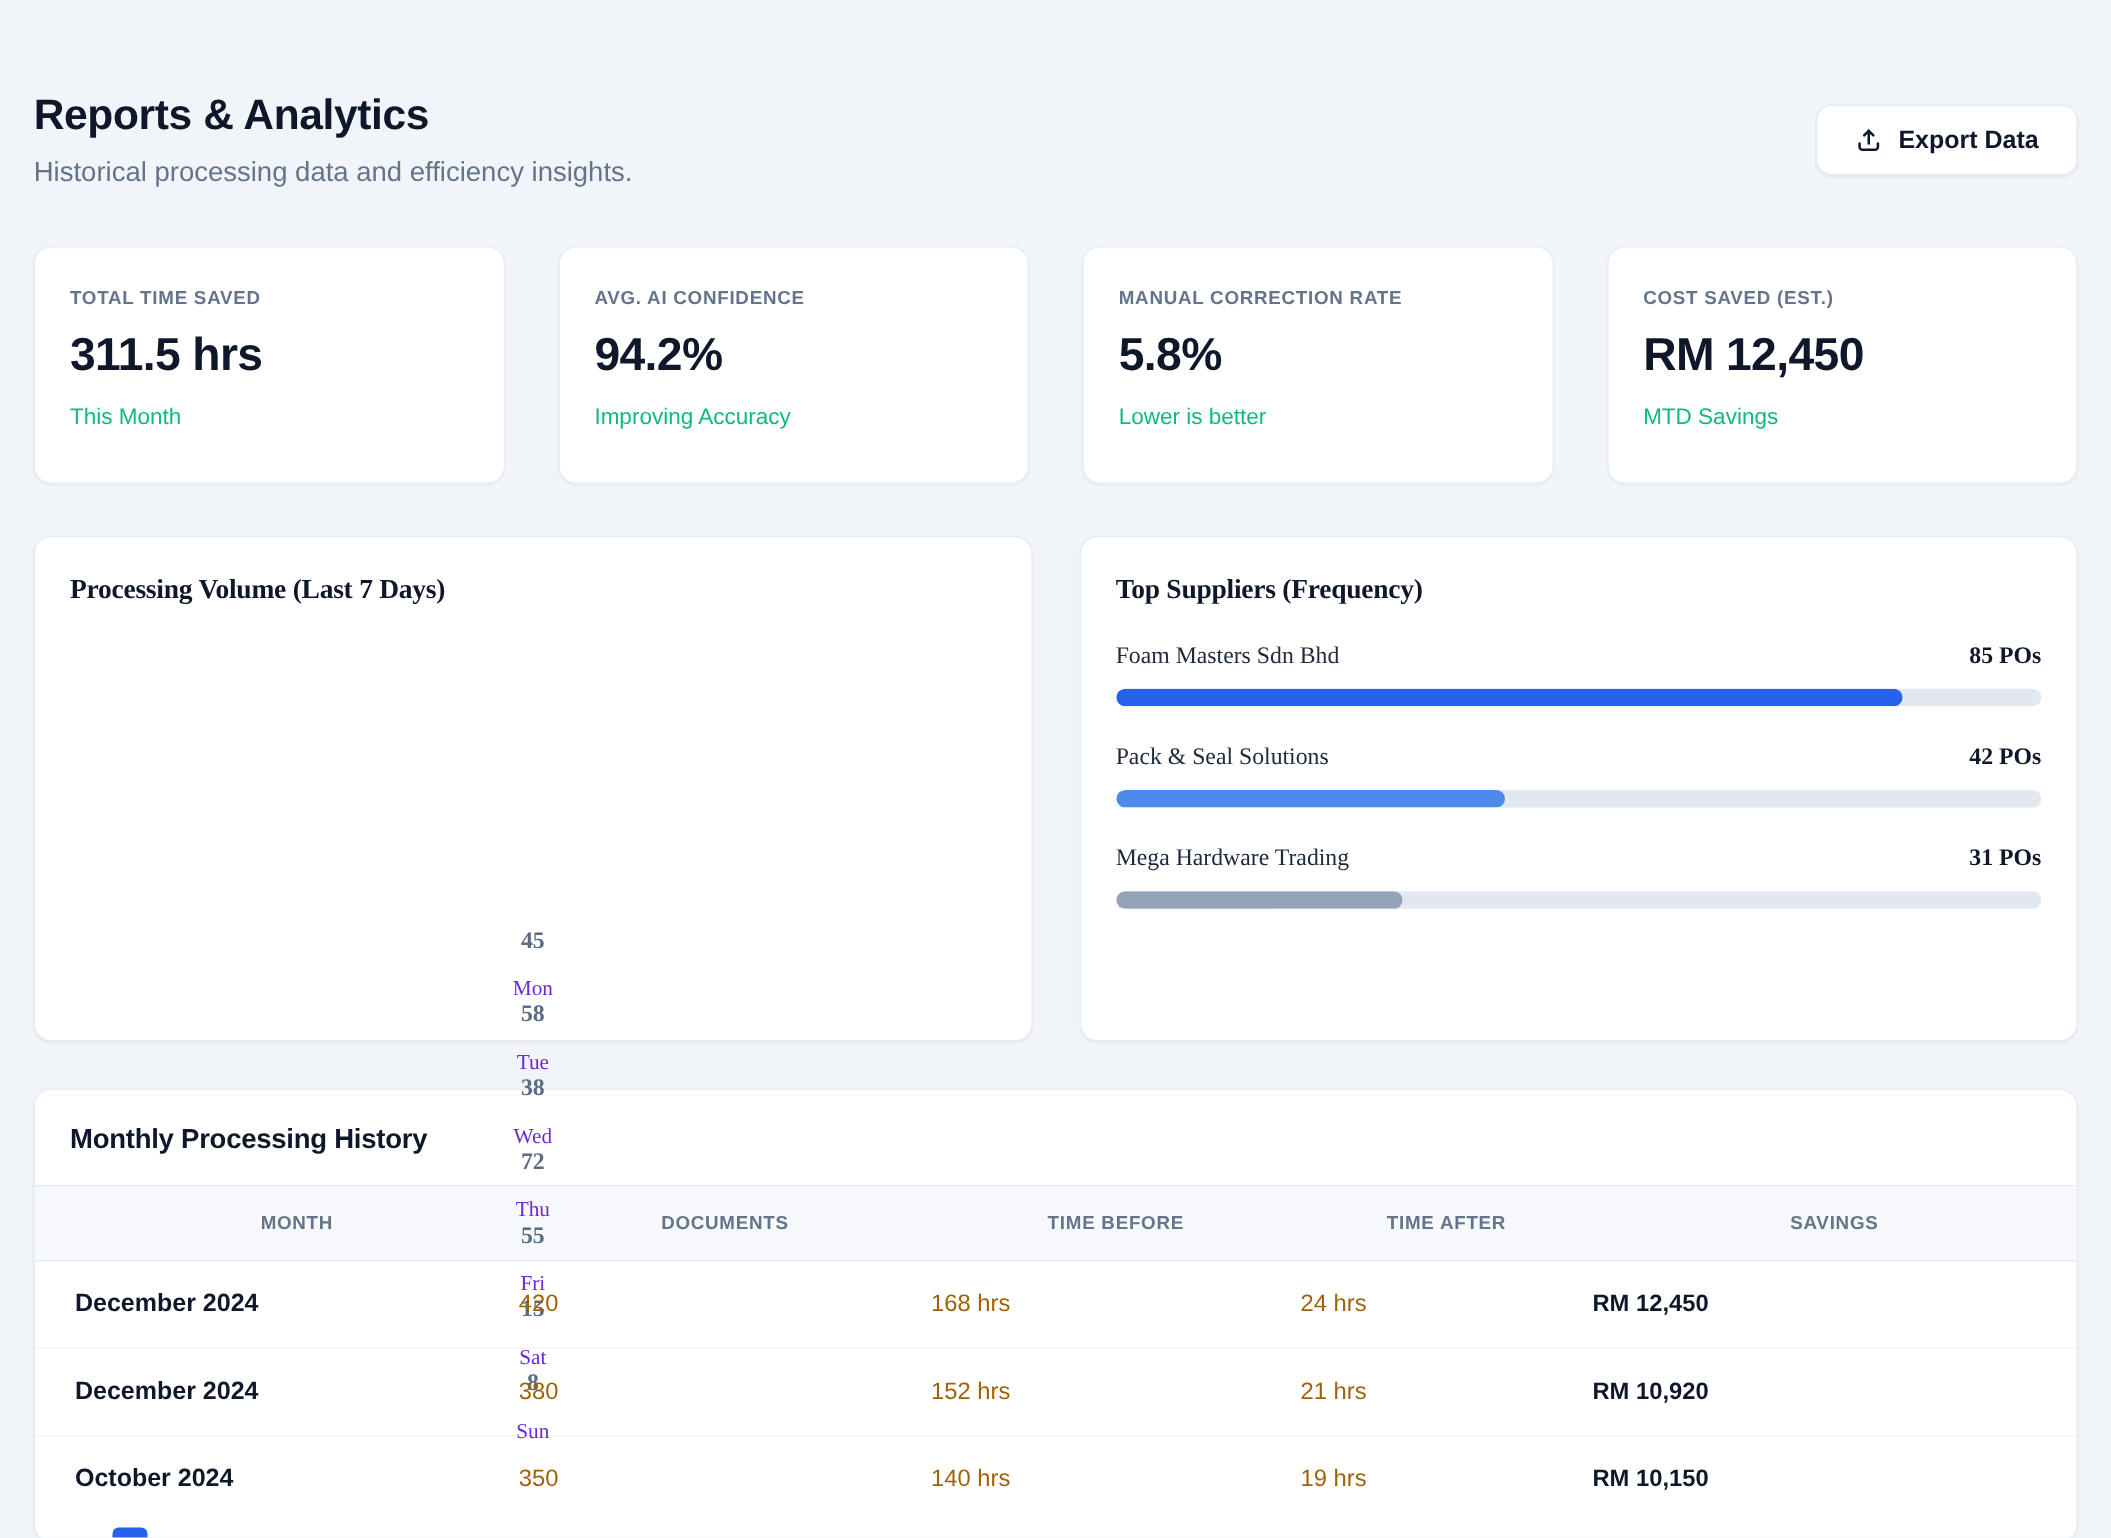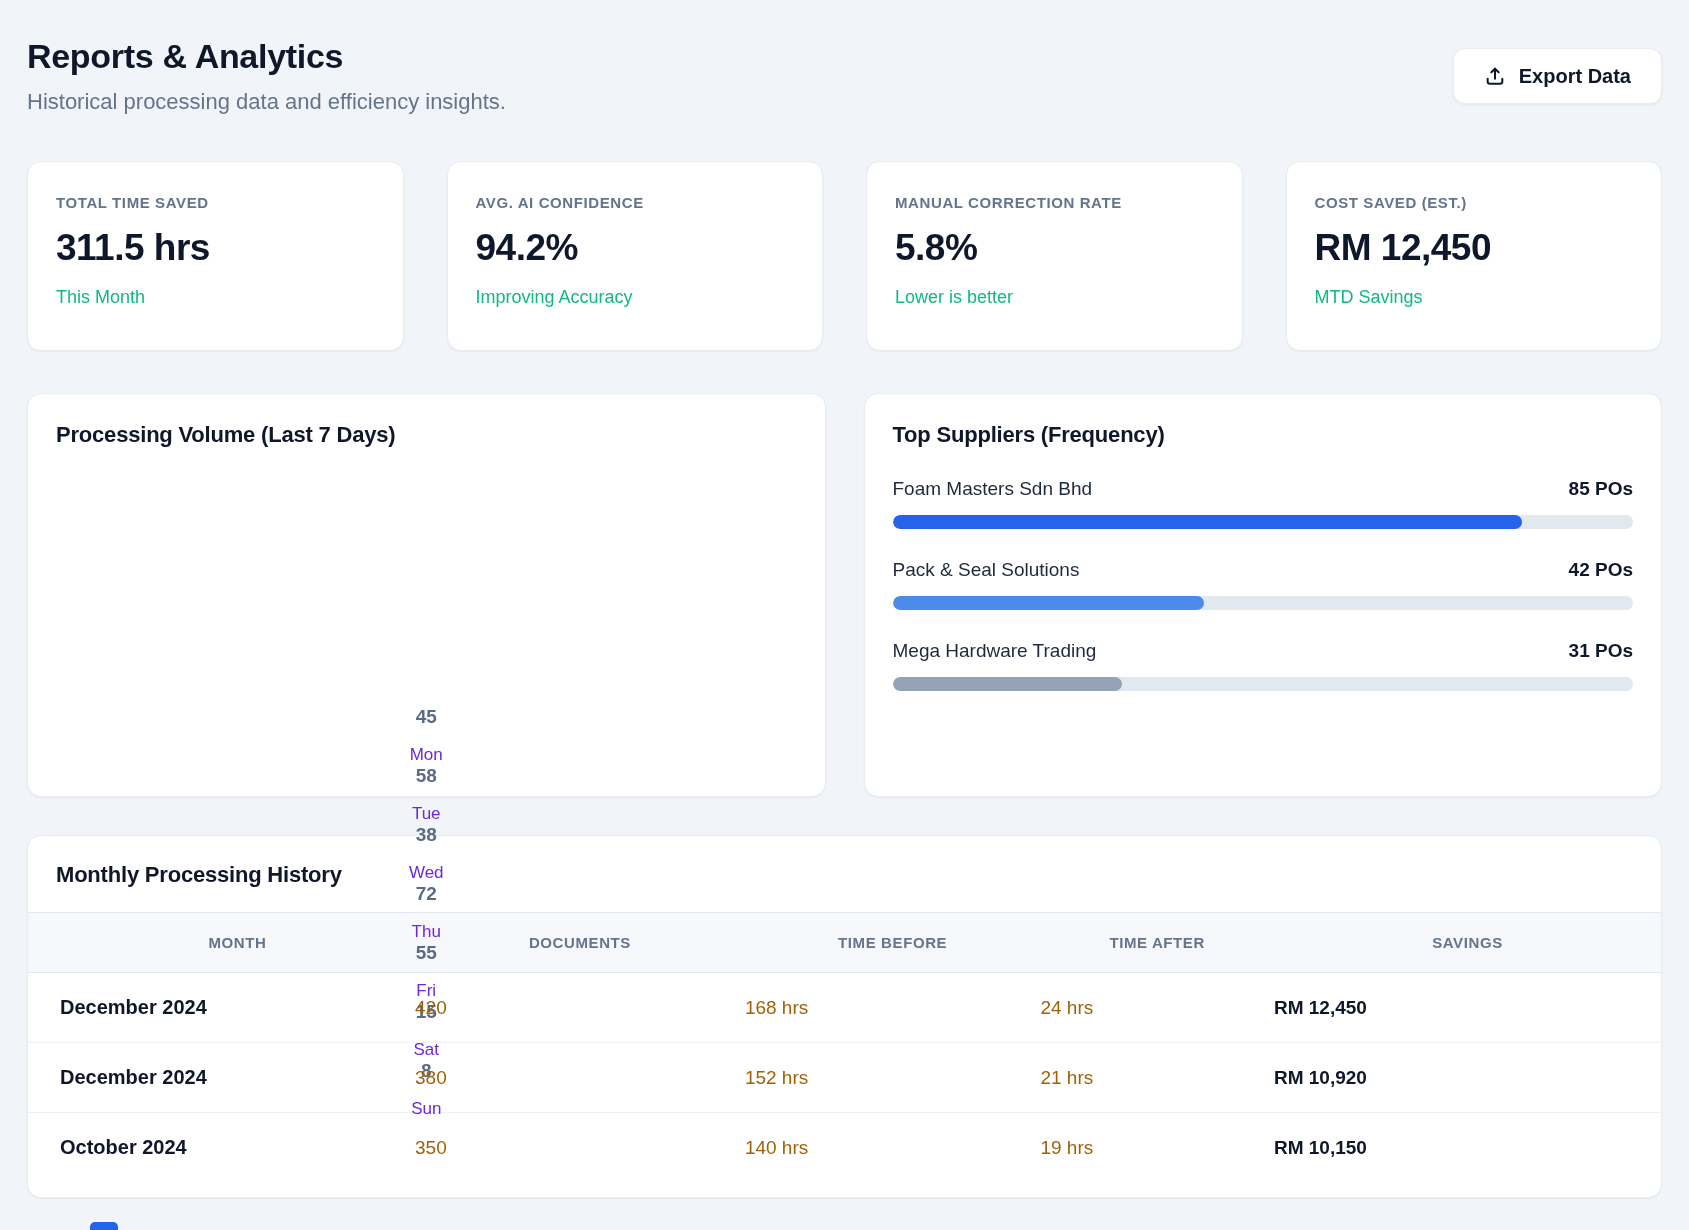--- a/index.html
+++ b/index.html
@@ -4,21 +4,21 @@
 <style>
   * { margin:0; padding:0; box-sizing:border-box; }
   html,body { width:1689px; height:1230px; }
   body {
     font-family:"Liberation Sans","DejaVu Sans",sans-serif;
     background:#f1f5f9;
     color:#0f172a;
     position:relative;
     overflow:hidden;
   }
-  .page { position:absolute; inset:0; padding:35px 27px 0 27px; }
+  .page { position:absolute; inset:0; padding:35px 27px 0 27px;margin-top:36px; }
 
   
   .page-title { font-size:34px; font-weight:700; color:#0f172a; letter-spacing:-.3px; line-height:42px; }
   .page-subtitle { margin-top:12px; font-size:22px; color:#64748b; line-height:26px; }
   .export-btn {
     position:absolute; top:48px; right:27px; height:56px;
     display:flex; align-items:center; gap:13px; padding:0 30px;
     background:#ffffff; border:1px solid #e8edf3; border-radius:12px;
     box-shadow:0 1px 3px rgba(15,23,42,.07);
     font-family:inherit; font-size:20px; font-weight:700; color:#0f172a; cursor:pointer;
@@ -30,21 +30,21 @@
   .card {
     background:#ffffff; border:1px solid #e8edf3; border-radius:14px;
     box-shadow:0 1px 2px rgba(15,23,42,.05);
   }
   .stat-card { height:190px; padding:32px 28px; }
   .stat-label { font-size:15px; font-weight:600; color:#64748b; letter-spacing:.6px; text-transform:uppercase; }
   .stat-value { margin-top:16px; font-size:37px; font-weight:700; color:#0f172a; letter-spacing:-.5px; }
   .stat-note { margin-top:18px; font-size:18px; font-weight:500; color:#10b981; }
 
   
-  .charts-row { margin-top:42px; display:grid; grid-template-columns:1fr 1fr; gap:38px; }
+  .charts-row { margin-top:42px; display:grid; grid-template-columns:1fr 1fr; gap:38px;font-family:Liberation Serif, serif; }
   .chart-card { height:404px; padding:28px; }
   .card-title { font-size:22px; font-weight:700; color:#0f172a; letter-spacing:-.2px; line-height:26px; }
 
   
   .plot-area { height:258px; }
   .bar-cols { display:flex;flex-direction:column; }
   .bar-col { flex:1; text-align:center; }
   .bar-value { font-size:19px; font-weight:600; color:#5b6b83; line-height:22px; }
   .bar-day { margin-top:17px; font-size:17px; color:#6d28d9; line-height:20px; }
 

